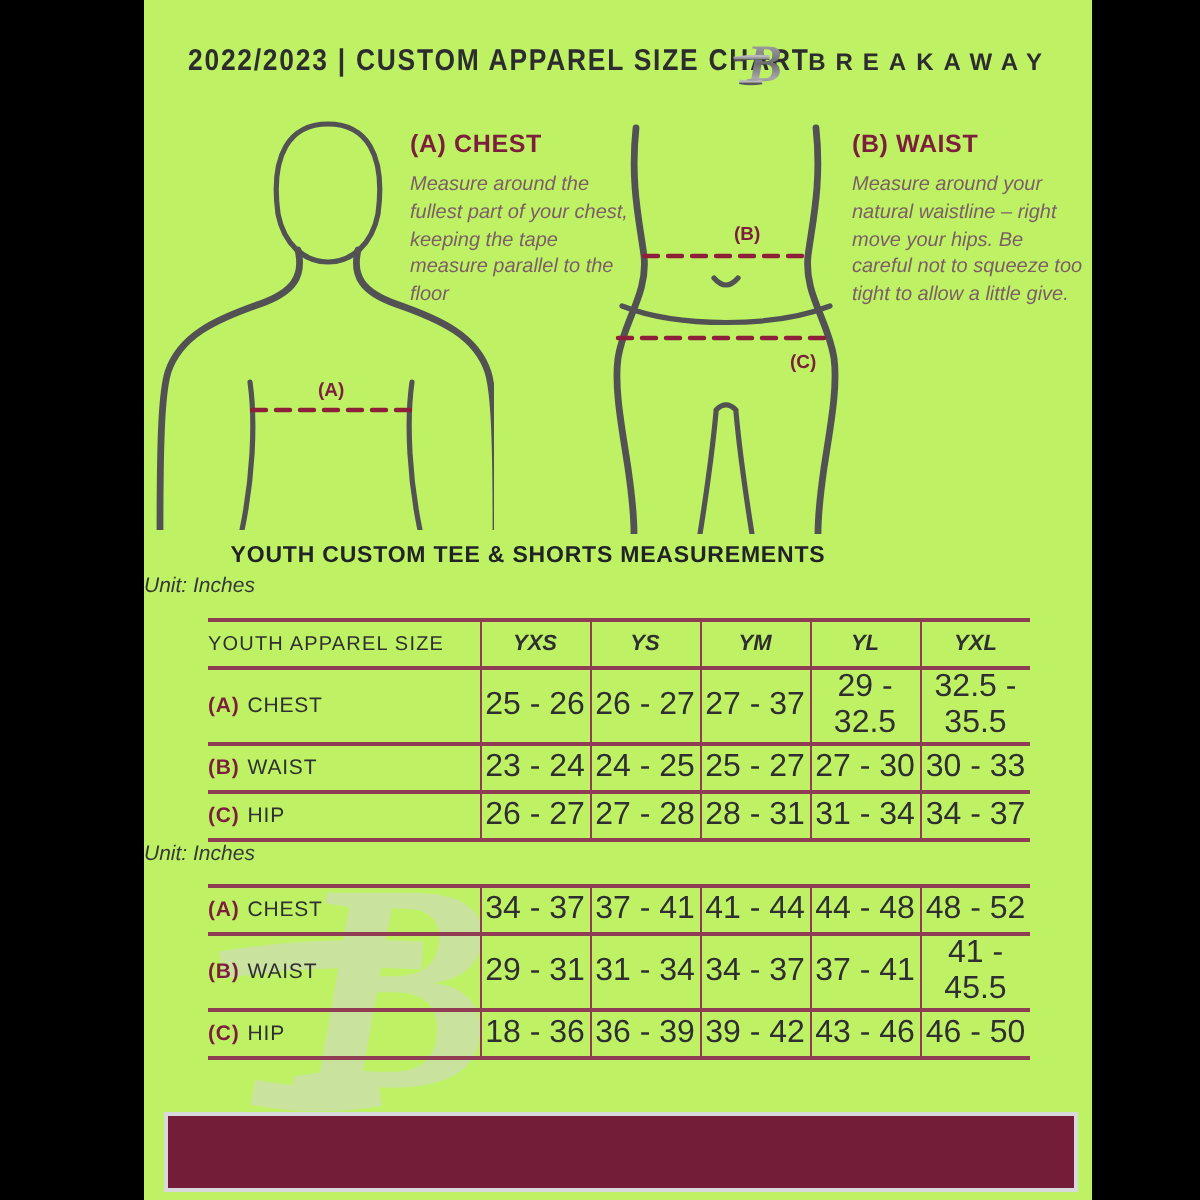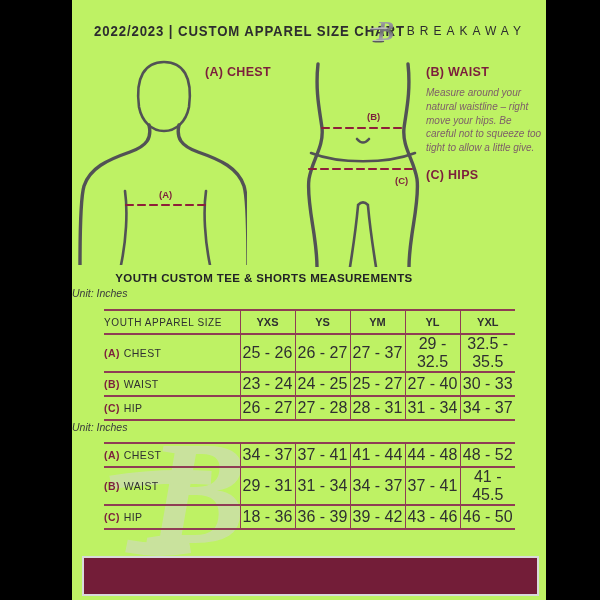--- a/index.html
+++ b/index.html
@@ -12,21 +12,21 @@
     background:#bef264;overflow:hidden;
   }
   
   .hdr{position:absolute;left:0;top:0;width:474px;height:48px;}
   .hdr-title{
     position:absolute;left:22px;top:22px;font-size:15px;font-weight:bold;
     color:#2d2d2f;letter-spacing:1px;white-space:nowrap;
     transform:scaleX(.88);transform-origin:left center;
   }
   .brand{position:absolute;right:20px;top:16px;display:flex;align-items:center;gap:7px;}
-  .brand-name{font-size:12px;font-weight:normal;letter-spacing:5px;color:#2d2d2f;}
+  .brand-name{font-size:12px;font-weight:bold;letter-spacing:5px;color:#2d2d2f;}
   
   .m-block{position:absolute;z-index:3;}
   .m-title{font-size:12.5px;font-weight:bold;color:#7c1f3c;letter-spacing:.3px;margin:0 0 7px 0;}
   .m-desc{font-size:10px;font-style:italic;color:#7d5e68;line-height:1.38;margin:0;white-space:pre-line;}
   #blk-a{left:133px;top:65px;width:110px;}
   #blk-b{left:354px;top:65px;width:118px;}
   #blk-c{left:354px;top:168px;width:122px;}
   
   .fig{position:absolute;z-index:2;}
   #fig-upper{left:5px;top:55px;}
@@ -42,21 +42,21 @@
     color:#38383b;z-index:3;}
   table.size-table{
     position:absolute;left:32px;width:411px;border-collapse:collapse;table-layout:fixed;z-index:3;
   }
   table.size-table td{height:22px;padding:0;color:#2f2f31;border-top:2px solid #8f3d55;margin-top:20px;}
   table.size-table tr:last-child td{border-bottom:2px solid #8f3d55;}
   td.lbl{padding-left:13px;font-size:10.5px;letter-spacing:.4px;}
   td.lbl .k{font-weight:bold;color:#7c1f3c;margin-right:4px;}
   td.val{text-align:center;font-size:16px;border-left:1.5px solid #8f3d55;}
   tr.head-row td.lbl{font-size:10px;letter-spacing:.6px;font-weight:normal;}
-  tr.head-row td.val{font-weight:bold;font-size:11px;}
+  tr.head-row td.val{font-weight:bold;font-size:11px;font-style:italic;}
   col.c-label{width:136px;}
   col.c-size{width:55px;}
   #youth-title{top:272px;} #youth-unit{top:287px;} #youth-table{top:309px;}
   #adult-title{top:406px;} #adult-unit{top:421px;} #adult-table{top:442px;}
   
   .watermark{position:absolute;left:28px;top:408px;z-index:1;opacity:.5;}
   .footer-bar{
     position:absolute;left:10px;top:556px;width:453px;height:36px;z-index:4;
     background:#731d38;border:2px solid #d9d9db;
   }
@@ -106,27 +106,27 @@
       <path class="thin" d="M61 144 C59 166 56 186 53 205"></path>
       <path class="thin" d="M71 144 C73 166 76 186 79 205"></path>
       <path class="dash" d="M25 66 H107"></path>
       <path class="dash" d="M12 107 H120"></path>
       <text x="70" y="58">(B)</text>
       <text x="98" y="122">(C)</text>
     </svg>
 
     <div class="m-block" id="blk-a">
       <p class="m-title"><span>(A)</span> <span>CHEST</span></p>
+      <p class="m-desc">Measure around the fullest part of your chest, keeping the tape measure parallel to the floor</p>
     </div>
     <div class="m-block" id="blk-b">
       <p class="m-title"><span>(B)</span> <span>WAIST</span></p>
       <p class="m-desc">Measure around your natural waistline – right move your hips. Be careful not to squeeze too tight to allow a little give.</p>
     </div>
     <div class="m-block" id="blk-c">
-      <p class="m-title"><span>(C)</span> <span>HIPS</span></p>
     </div>
 
     <svg class="watermark" width="180" height="165" viewBox="0 0 34 30">
       <text x="9" y="25" font-family="Liberation Serif,serif" font-style="italic" font-weight="bold" font-size="28" fill="#d4d4d7">B</text>
       <path d="M2 13.5 C8 12.5 14 12.2 21 12.6" stroke="#d4d4d7" stroke-width="2.6" fill="none"></path>
       <path d="M5 25.5 C9 26.3 13 26.3 17 25.6" stroke="#d4d4d7" stroke-width="2.4" fill="none"></path>
     </svg>
 
     <div class="tbl-title" id="youth-title">YOUTH CUSTOM TEE &amp; SHORTS MEASUREMENTS</div>
     <div class="tbl-unit" id="youth-unit">Unit: Inches</div>
@@ -154,21 +154,21 @@
         <td class="val">26 - 27</td>
         <td class="val">27 - 37</td>
         <td class="val">29 - 32.5</td>
         <td class="val">32.5 - 35.5</td>
       </tr>
       <tr>
         <td class="lbl"><span class="k">(B)</span><span>WAIST</span></td>
         <td class="val">23 - 24</td>
         <td class="val">24 - 25</td>
         <td class="val">25 - 27</td>
-        <td class="val">27 - 40</td>
+        <td class="val">27 - 30</td>
         <td class="val">30 - 33</td>
       </tr>
       <tr>
         <td class="lbl"><span class="k">(C)</span><span>HIP</span></td>
         <td class="val">26 - 27</td>
         <td class="val">27 - 28</td>
         <td class="val">28 - 31</td>
         <td class="val">31 - 34</td>
         <td class="val">34 - 37</td>
       </tr>

